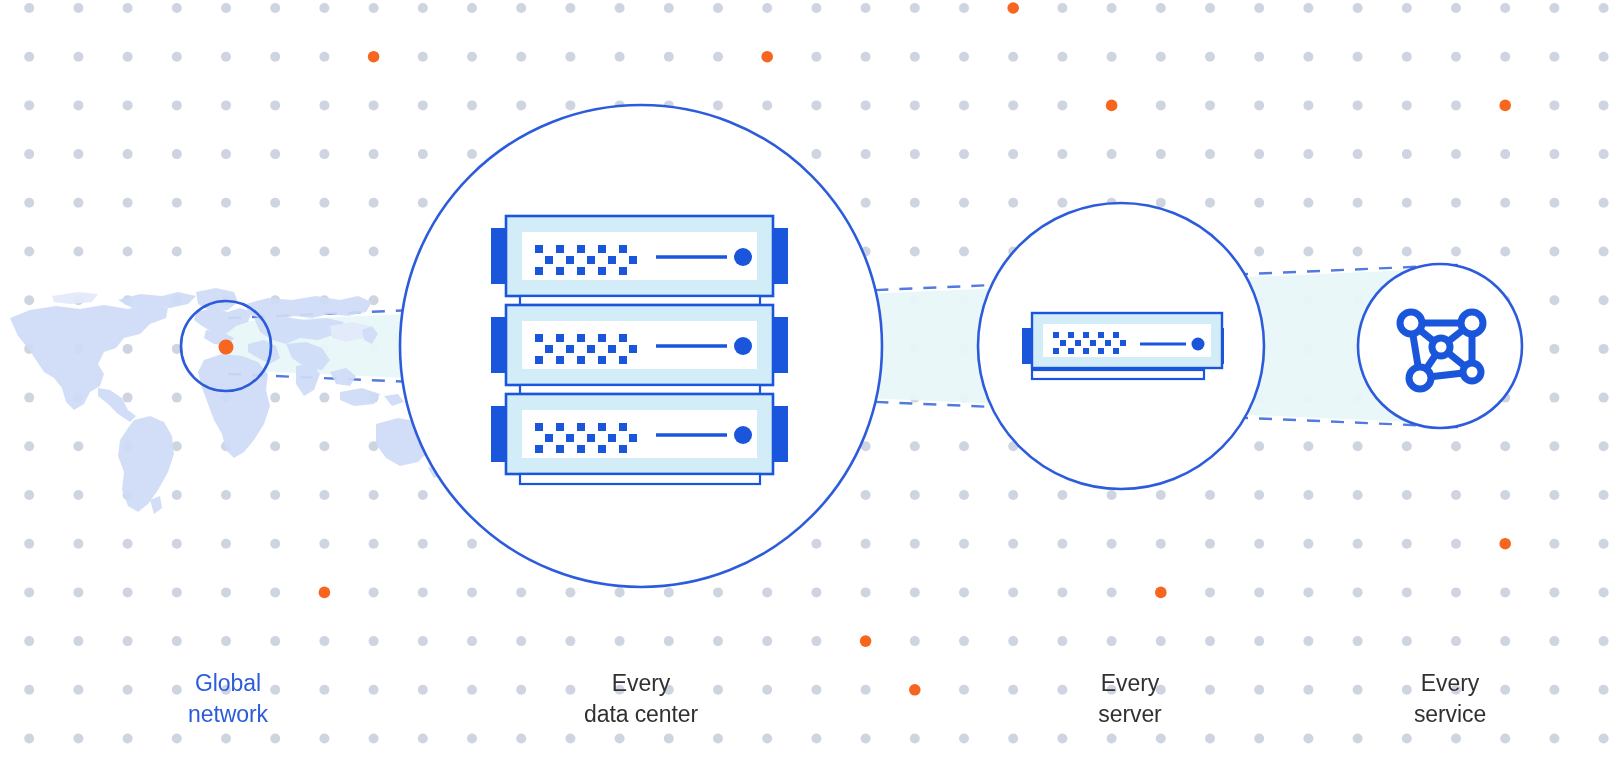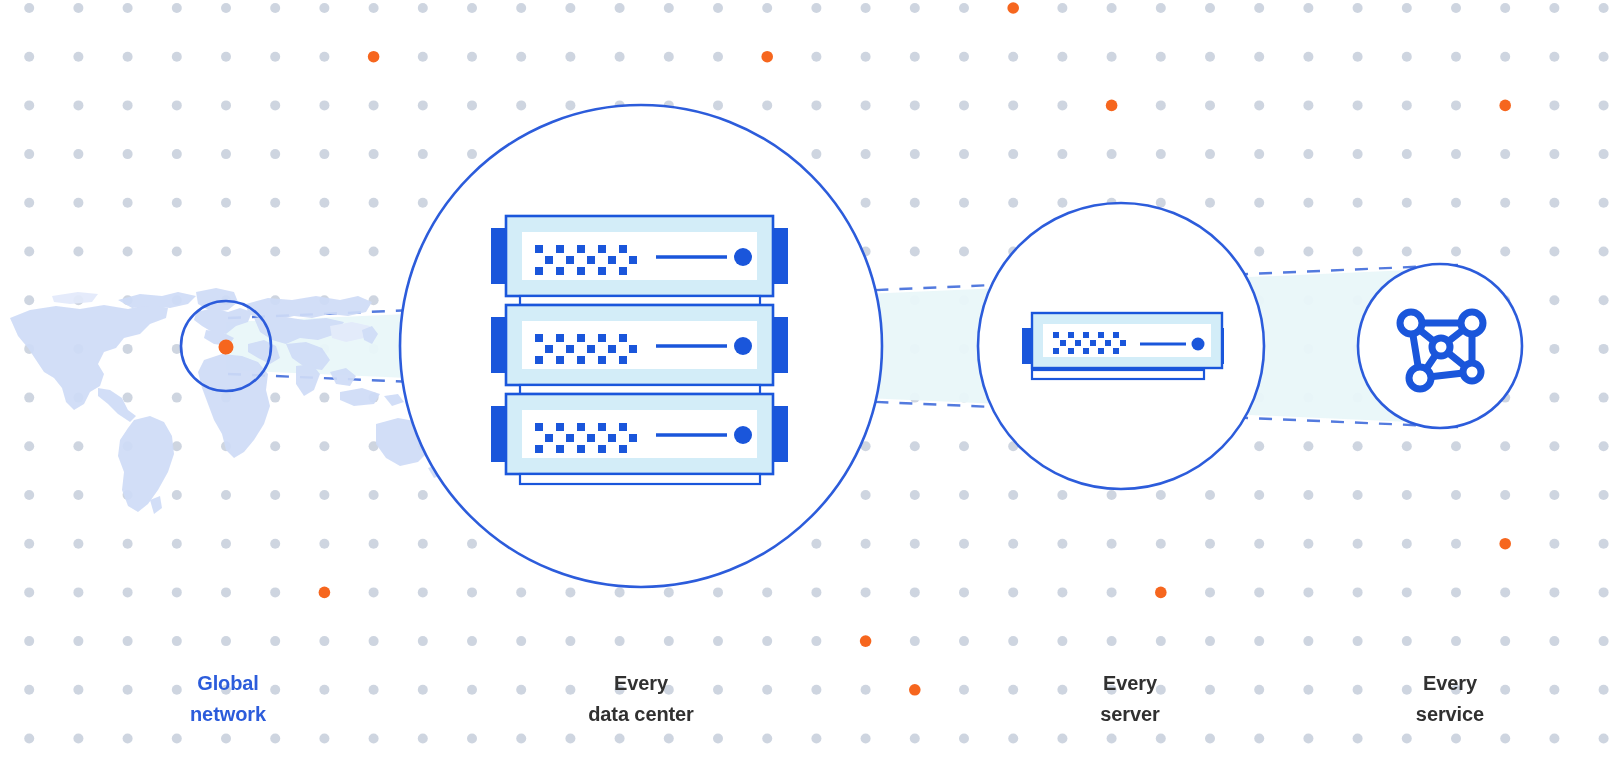--- a/index.html
+++ b/index.html
@@ -8,23 +8,23 @@
     background:#ffffff;
     font-family:"Liberation Sans", sans-serif;
     overflow:hidden;
     position:relative;
   }
   #stage{position:absolute;inset:0;width:1620px;height:782px;}
   #stage svg{position:absolute;left:0;top:0;}
   .lbl{
     position:absolute;
     text-align:center;
-    font-size:20px;
+    font-size:23px;
     line-height:31px;
-    font-weight:700;
+    font-weight:400;
     color:#313131;
     letter-spacing:-0.1px;
     white-space:pre-line;
   }
   .lbl.accent{color:#2c5cdb;}
 </style>
 </head>
 <body>
 
 <div id="stage">

